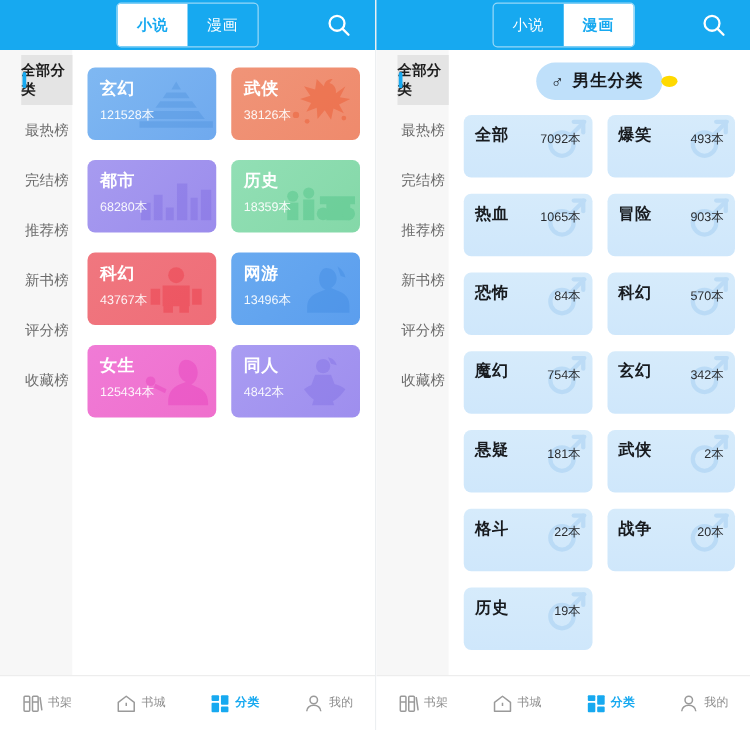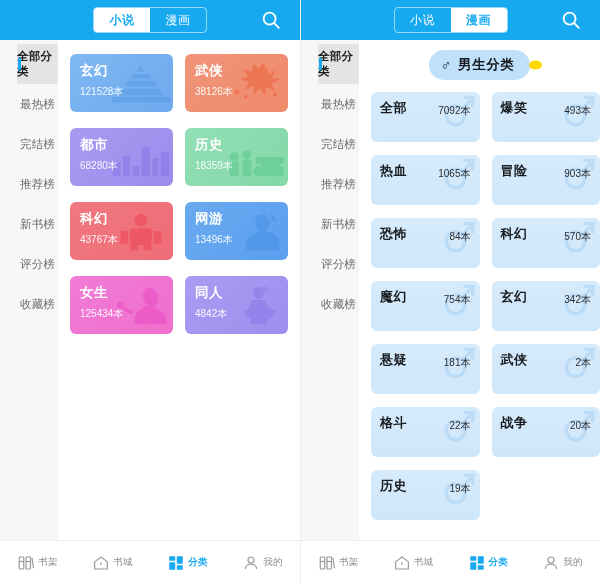--- a/index.html
+++ b/index.html
@@ -19,21 +19,21 @@
   }
   .phone.right { border-left: 1px solid #eceff1; }
 
   
   .topbar {
     height: 40px; background: #17a9f0;
     display: flex; align-items: center; justify-content: center;
     position: relative; flex: 0 0 40px;
   }
   .seg {
-    display: flex; height: 26px;
+    display: flex; height: 36px;
     border: 1px solid rgba(255,255,255,.55);
     border-radius: 4px; overflow: hidden;
   }
   .seg-btn {
     width: 56px; height: 100%;
     display: flex; align-items: center; justify-content: center;
     font-size: 12px; color: #ffffff; letter-spacing: .5px;
     background: transparent; cursor: pointer;
   }
   .seg-btn.active { background: #ffffff; color: #17a9f0; font-weight: 600; }
@@ -98,21 +98,21 @@
     padding: 6px 16px 6px 12px; position: relative; cursor: pointer;
   }
   .gender-pill .sym { font-size: 14px; color: #15191f; line-height: 1; }
   .gender-pill .txt { font-size: 13.5px; font-weight: 700; color: #16191d; letter-spacing: .6px; }
   .gender-dot {
     position: absolute; right: -12px; top: 50%; transform: translateY(-50%);
     width: 13px; height: 9px; border-radius: 50%; background: #ffd900;
   }
   .m-grid {
     display: grid; grid-template-columns: 1fr 1fr;
-    gap: 13px 12px; padding: 8px 0 0 12px;
+    gap: 13px 12px; padding: 8px 12px 0 12px;
   }
   .m-card {
     position: relative; height: 50px; border-radius: 6px;
     background: linear-gradient(180deg,#d6ebfb 0%, #cfe7fb 100%);
     overflow: hidden; cursor: pointer; padding: 7px 9px;
   }
   .m-name {
     font-size: 13px; font-weight: 700; color: #181b1f;
     letter-spacing: .5px; position: relative; z-index: 2;
   }

